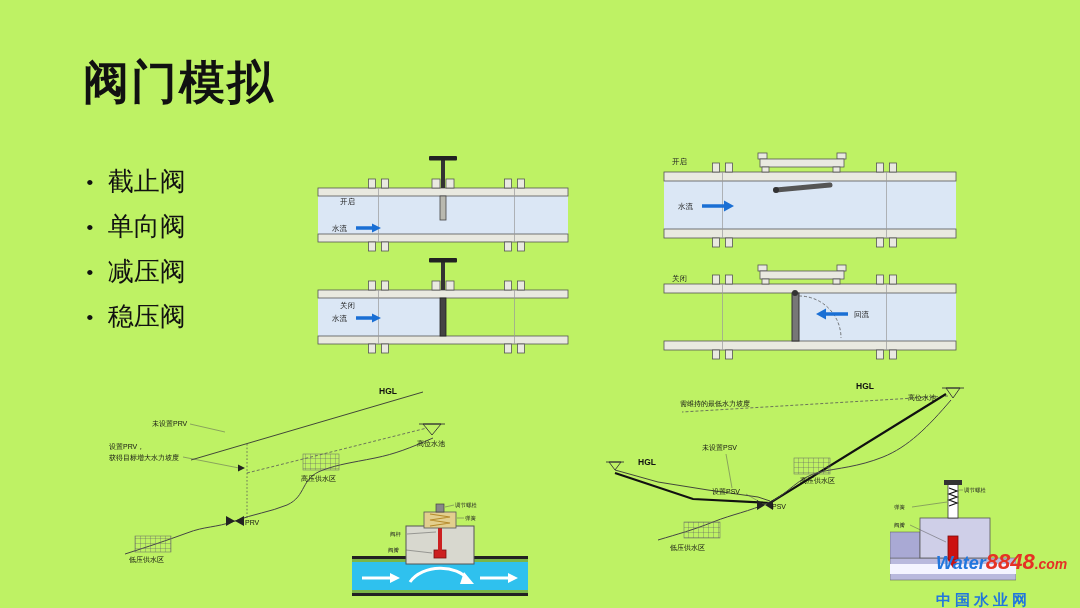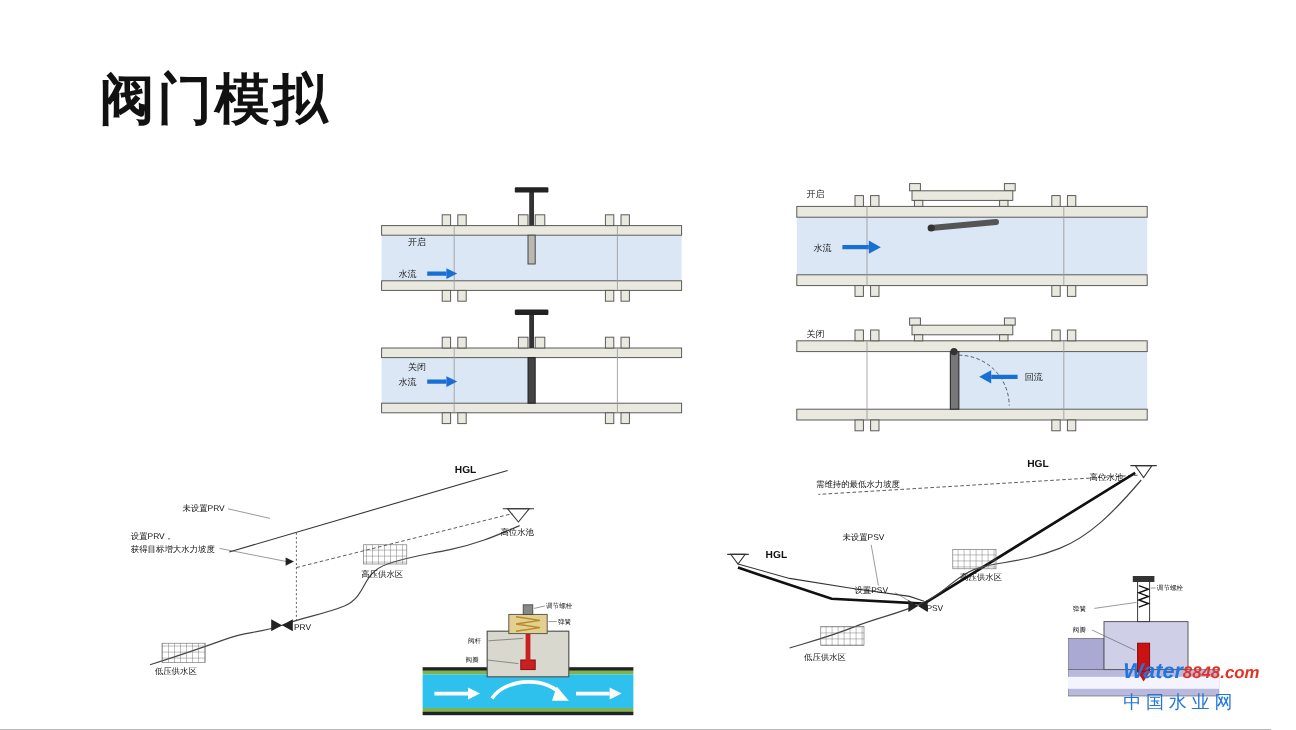--- a/index.html
+++ b/index.html
@@ -1,17 +1,17 @@
 <!DOCTYPE html>
 <html style="--water-fill: #dbe7f5; --flow-arrow: #1a6fd4; --logo-blue: #2176dd; --logo-red: #e53225; --inset-cyan: #2fc1ee;"><head>
 <meta charset="utf-8">
 <style>
   html,body{margin:0;padding:0;background:#888;}
   .slide{
-    position:relative;width:1080px;height:608px;background:#ffffff;
+    position:relative;width:1080px;height:608px;background:#bef264;
     overflow:hidden;font-family:"Liberation Serif","DejaVu Serif",serif;
   }
   .title{
     position:absolute;left:83px;top:52px;margin:0;
     font-size:46px;font-weight:700;letter-spacing:2px;color:#111;
   }
   .bullets{
     position:absolute;left:86px;top:160px;margin:0;padding:0;list-style:none;
   }
   .bullets li{font-size:26px;line-height:44px;color:#111;white-space:nowrap;}
@@ -35,31 +35,37 @@
   .leader{stroke:#555;stroke-width:0.5;fill:none;}
   .plbl{font-size:7px;fill:#111;font-family:"Liberation Sans",sans-serif;}
   .hgl{font-size:8.5px;font-weight:bold;fill:#111;font-family:"Liberation Sans",sans-serif;}
   .sym{fill:#222;}
   .tank{stroke:#333;stroke-width:0.9;fill:none;}
   .tinylbl{font-size:5.5px;fill:#222;font-family:"Liberation Sans",sans-serif;}
   
   .logo{position:absolute;left:936px;top:550px;font-family:"Liberation Sans",sans-serif;line-height:1.1;}
   .logo-line1{font-weight:bold;font-style:italic;white-space:nowrap;}
   .lw{font-size:18px;color:var(--logo-blue,#2176dd);}
-  .ln{font-size:14px;color:var(--logo-red,#e53225);}
+  .ln{font-size:22px;color:var(--logo-red,#e53225);}
   .lt{font-size:14px;color:var(--logo-red,#e53225);}
-  .logo-caption{font-size:15px;font-weight:normal;color:var(--logo-blue,#2176dd);letter-spacing:4px;margin-top:8px;}
+  .logo-caption{font-size:15px;font-weight:bold;color:var(--logo-blue,#2176dd);letter-spacing:4px;margin-top:18px;}
 </style>
 </head>
 <body>
 
 <div class="slide">
 
   <h1 class="title">阀门模拟</h1>
 
+  <ul class="bullets">
+    <li><span class="dot">•</span><span>截止阀</span></li>
+    <li><span class="dot">•</span><span>单向阀</span></li>
+    <li><span class="dot">•</span><span>减压阀</span></li>
+    <li><span class="dot">•</span><span>稳压阀</span></li>
+  </ul>
 
   <svg class="dg" style="left:312px;top:148px" width="262" height="232" viewBox="0 0 262 232">
     <g>
       <rect class="water" x="6" y="48" width="250" height="38"></rect>
       <rect class="pipe" x="6" y="40" width="250" height="8"></rect>
       <rect class="pipe" x="6" y="86" width="250" height="8"></rect>
       <line class="jline" x1="66.5" y1="40" x2="66.5" y2="94"></line>
       <line class="jline" x1="202.5" y1="40" x2="202.5" y2="94"></line>
       <g>
         <rect class="pipe" x="56.5" y="31" width="7" height="9"></rect>

